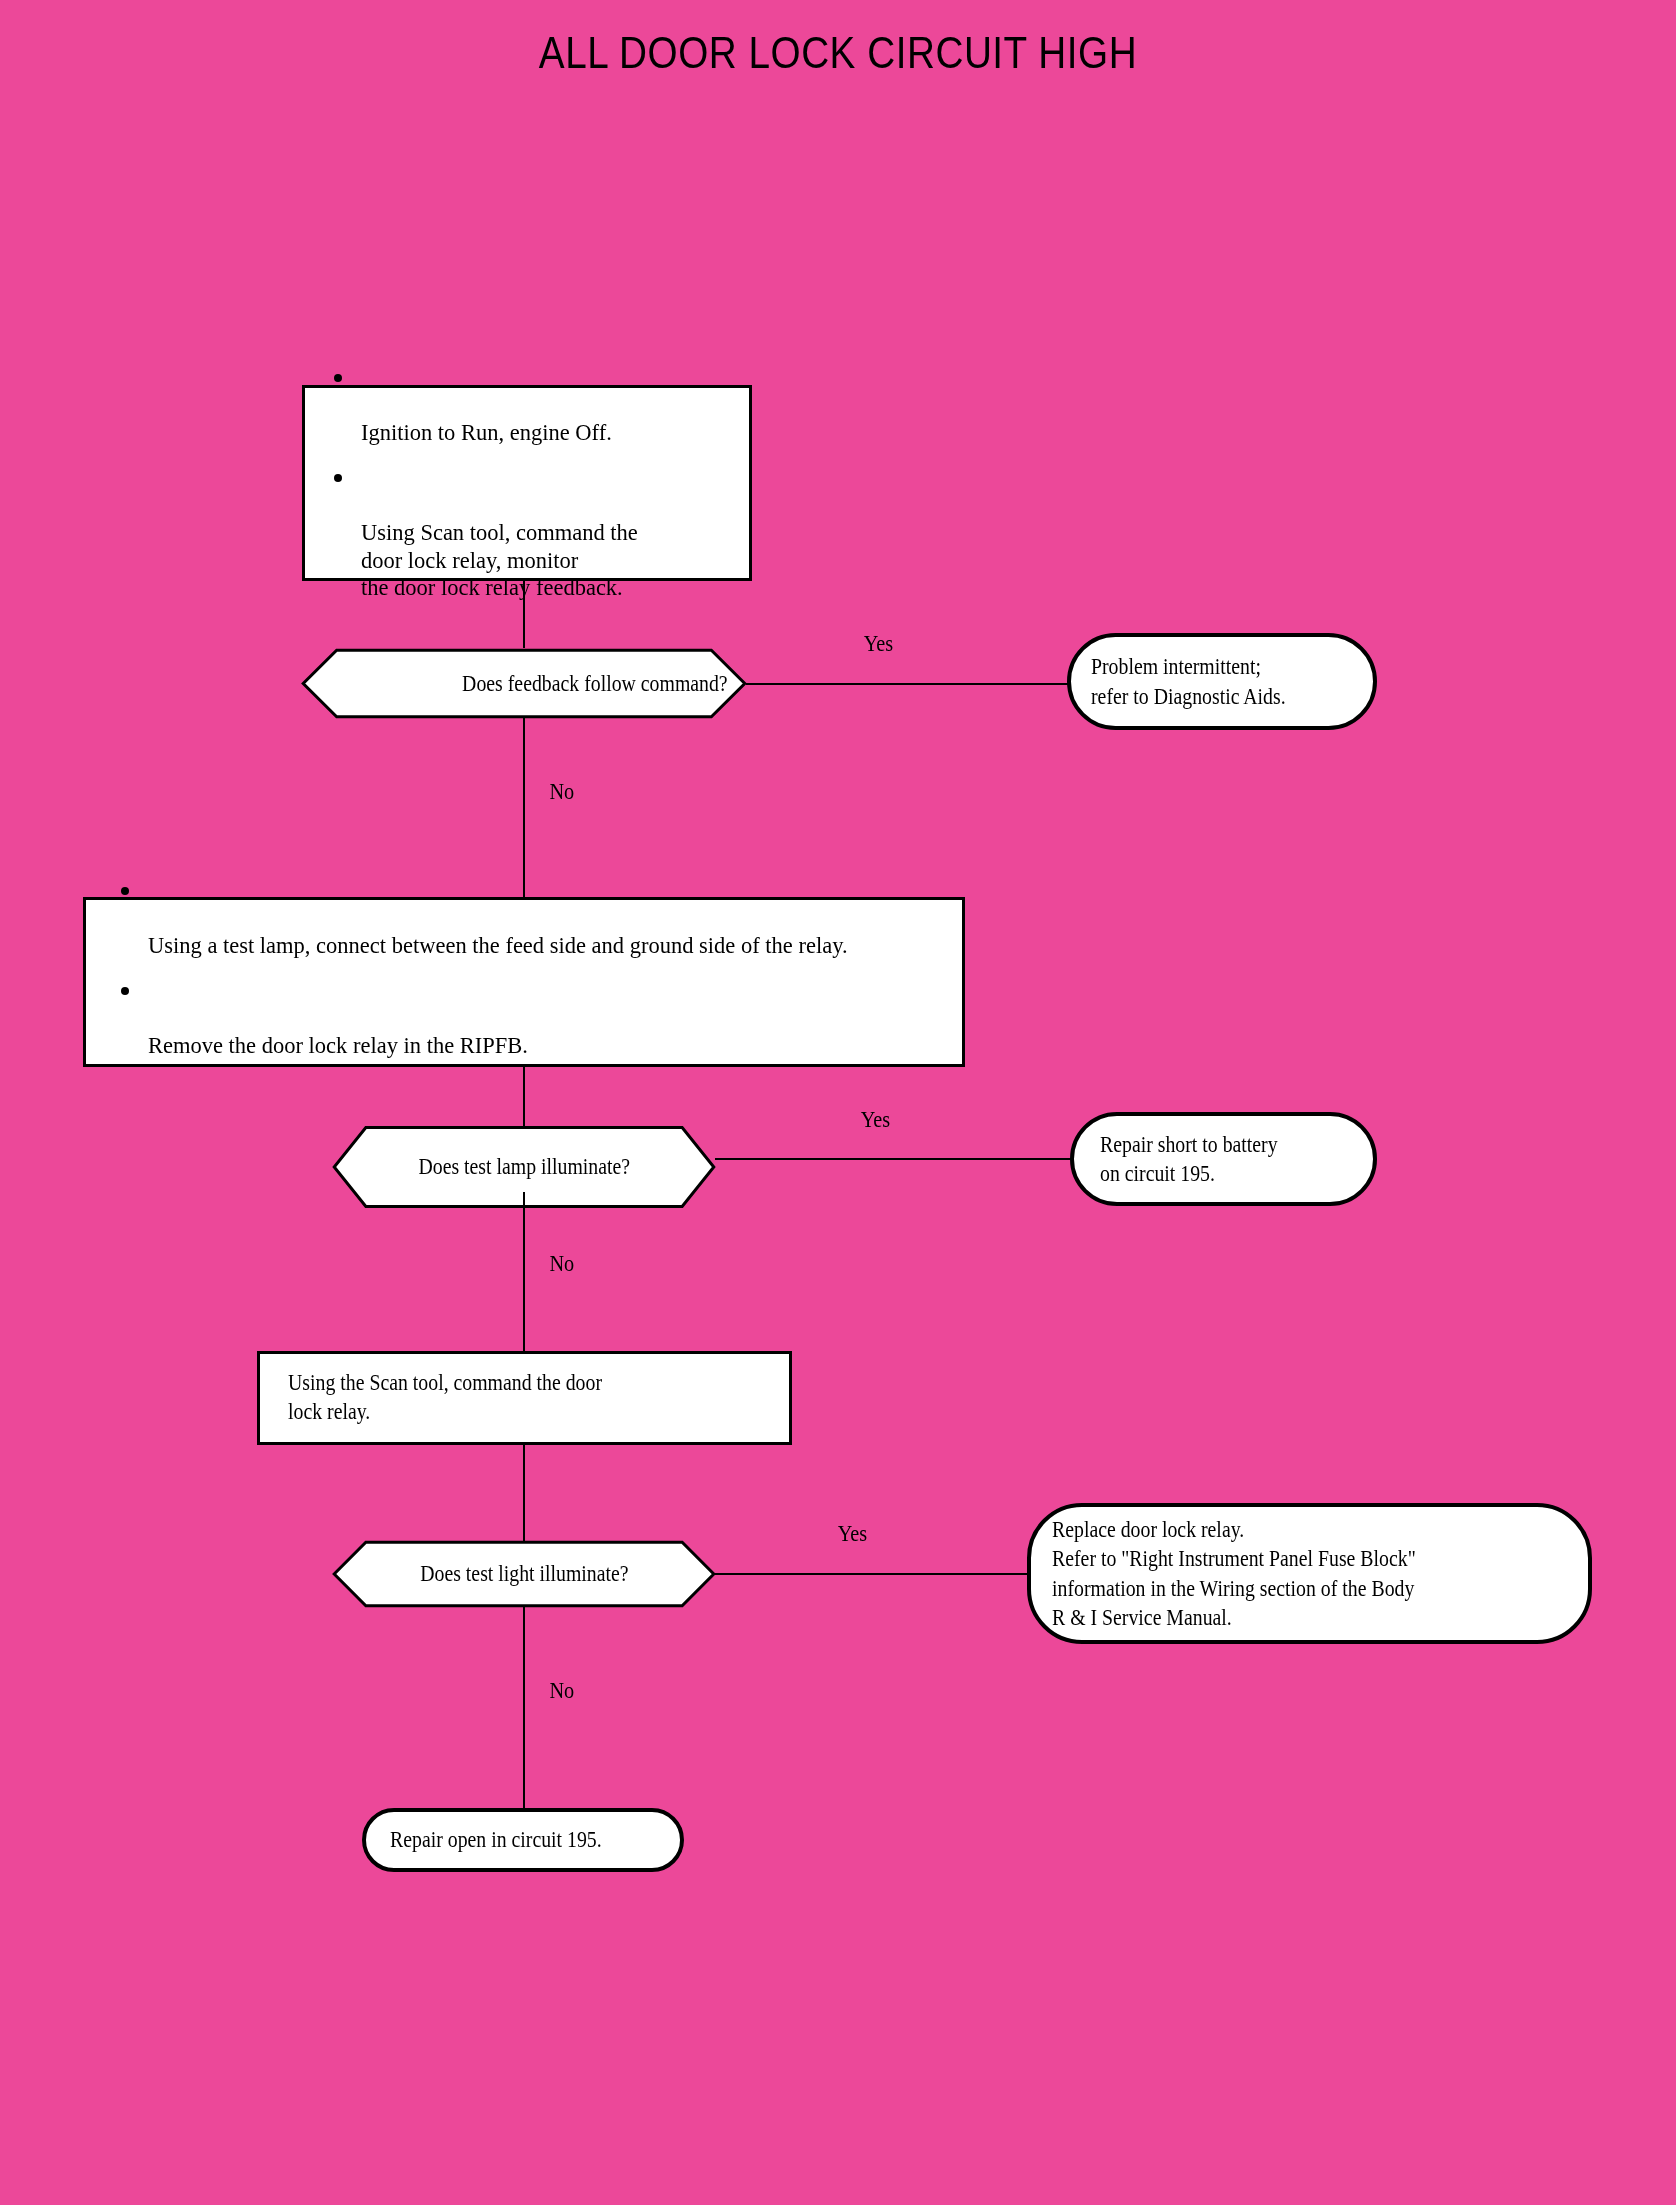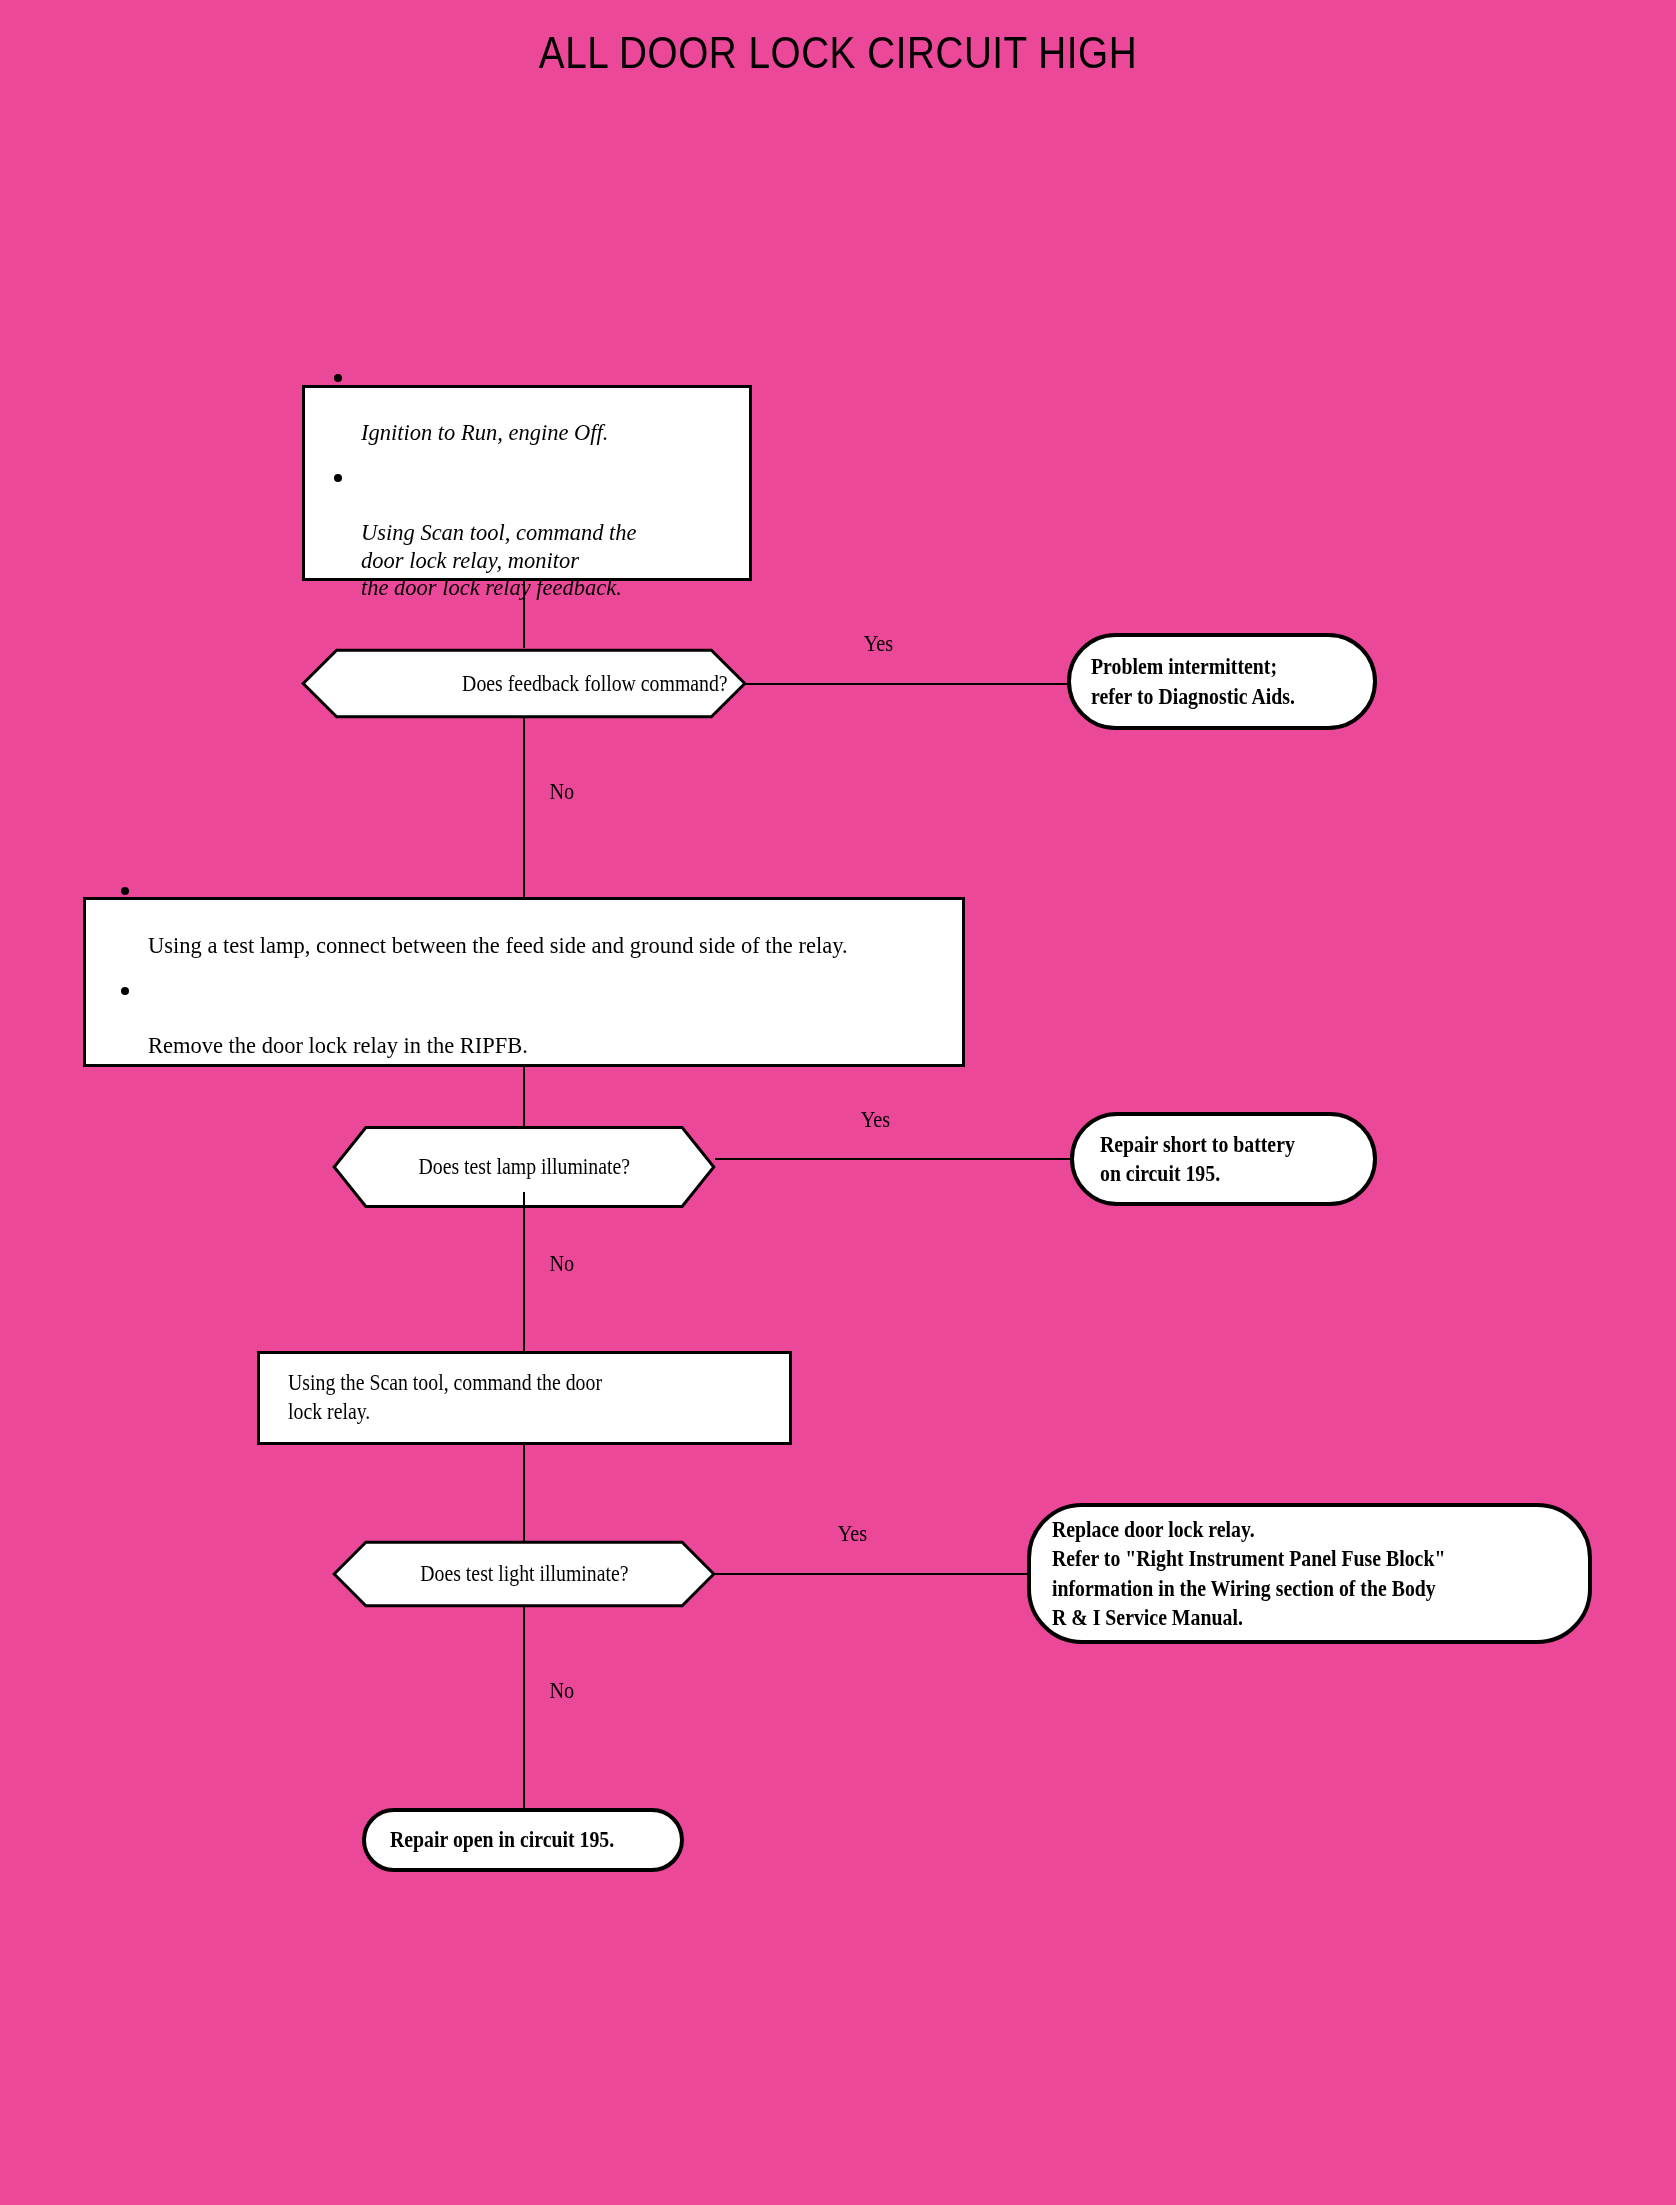--- a/index.html
+++ b/index.html
@@ -107,21 +107,20 @@
   }
 
   
   .term {
     border: 4.3px solid #000;
     border-radius: 55px;
     background: #fff;
     display: flex;
     flex-direction: column;
     justify-content: center;
-    font-weight: bold;
   }
   .term .plain-text { font-size: 22.5px; line-height: 1.30; }
 
   
   .vline {
     position: absolute;
     width: 1.8px;
     background: #000;
   }
   .hline {
@@ -140,21 +139,21 @@
 </style>
 </head>
 <body>
 
 <div id="page">
 
   <div class="title">ALL DOOR LOCK CIRCUIT HIGH</div>
 
   <div class="vline" style="left:523px; top:580px; height:68px;"></div>
 
-  <div class="node proc" style="left:302px; top:385px; width:450px; height:196px; padding:17px 18px;font-style:italic;">
+  <div class="node proc" style="left:302px; top:385px; width:450px; height:196px; padding:17px 18px;">
     <ul class="bullets">
       <li>
         <span class="bullet-dot"></span>
         <span class="txt">Ignition to Run, engine Off.</span>
       </li>
       <li>
         <span class="bullet-dot"></span>
         <span class="txt">Using Scan tool, command the
 door lock relay, monitor
 the door lock relay feedback.</span>

